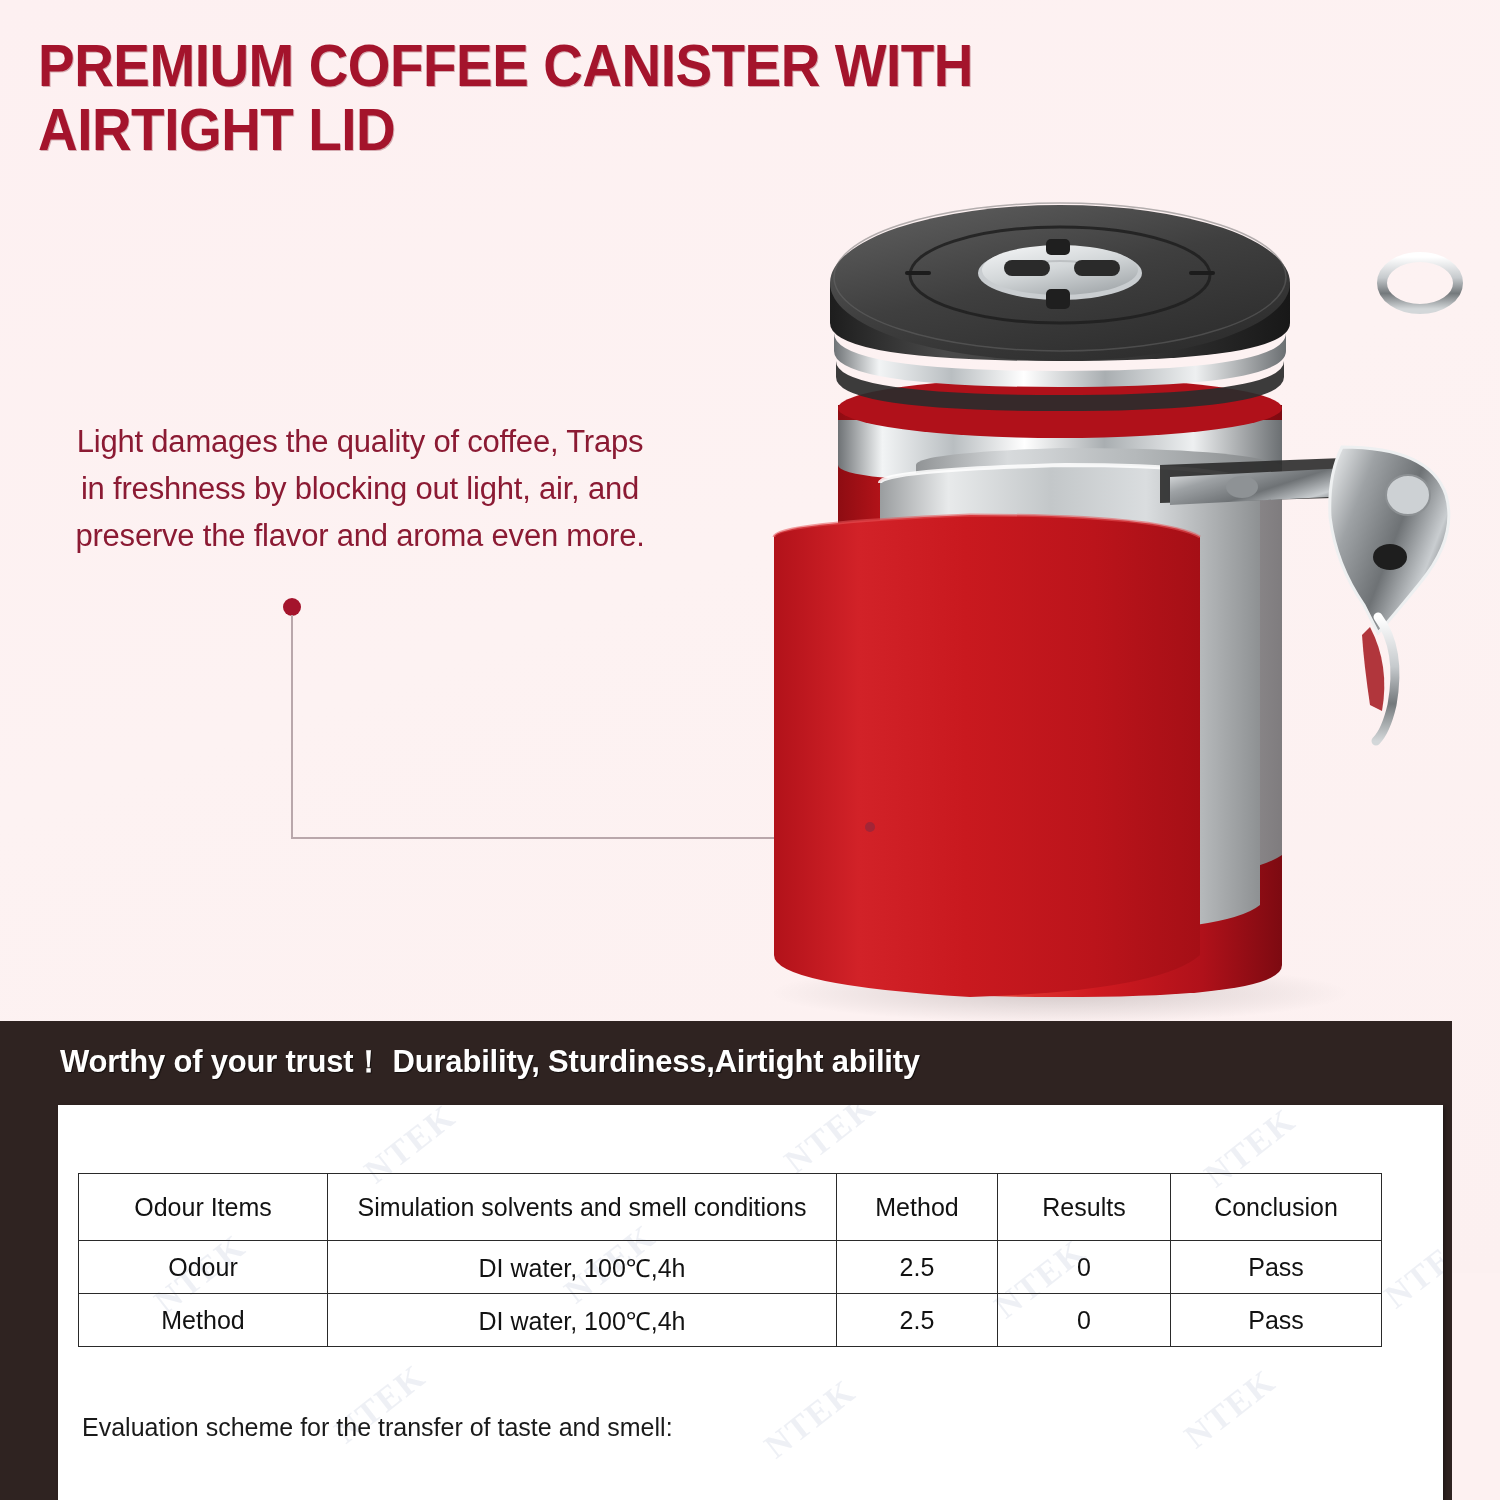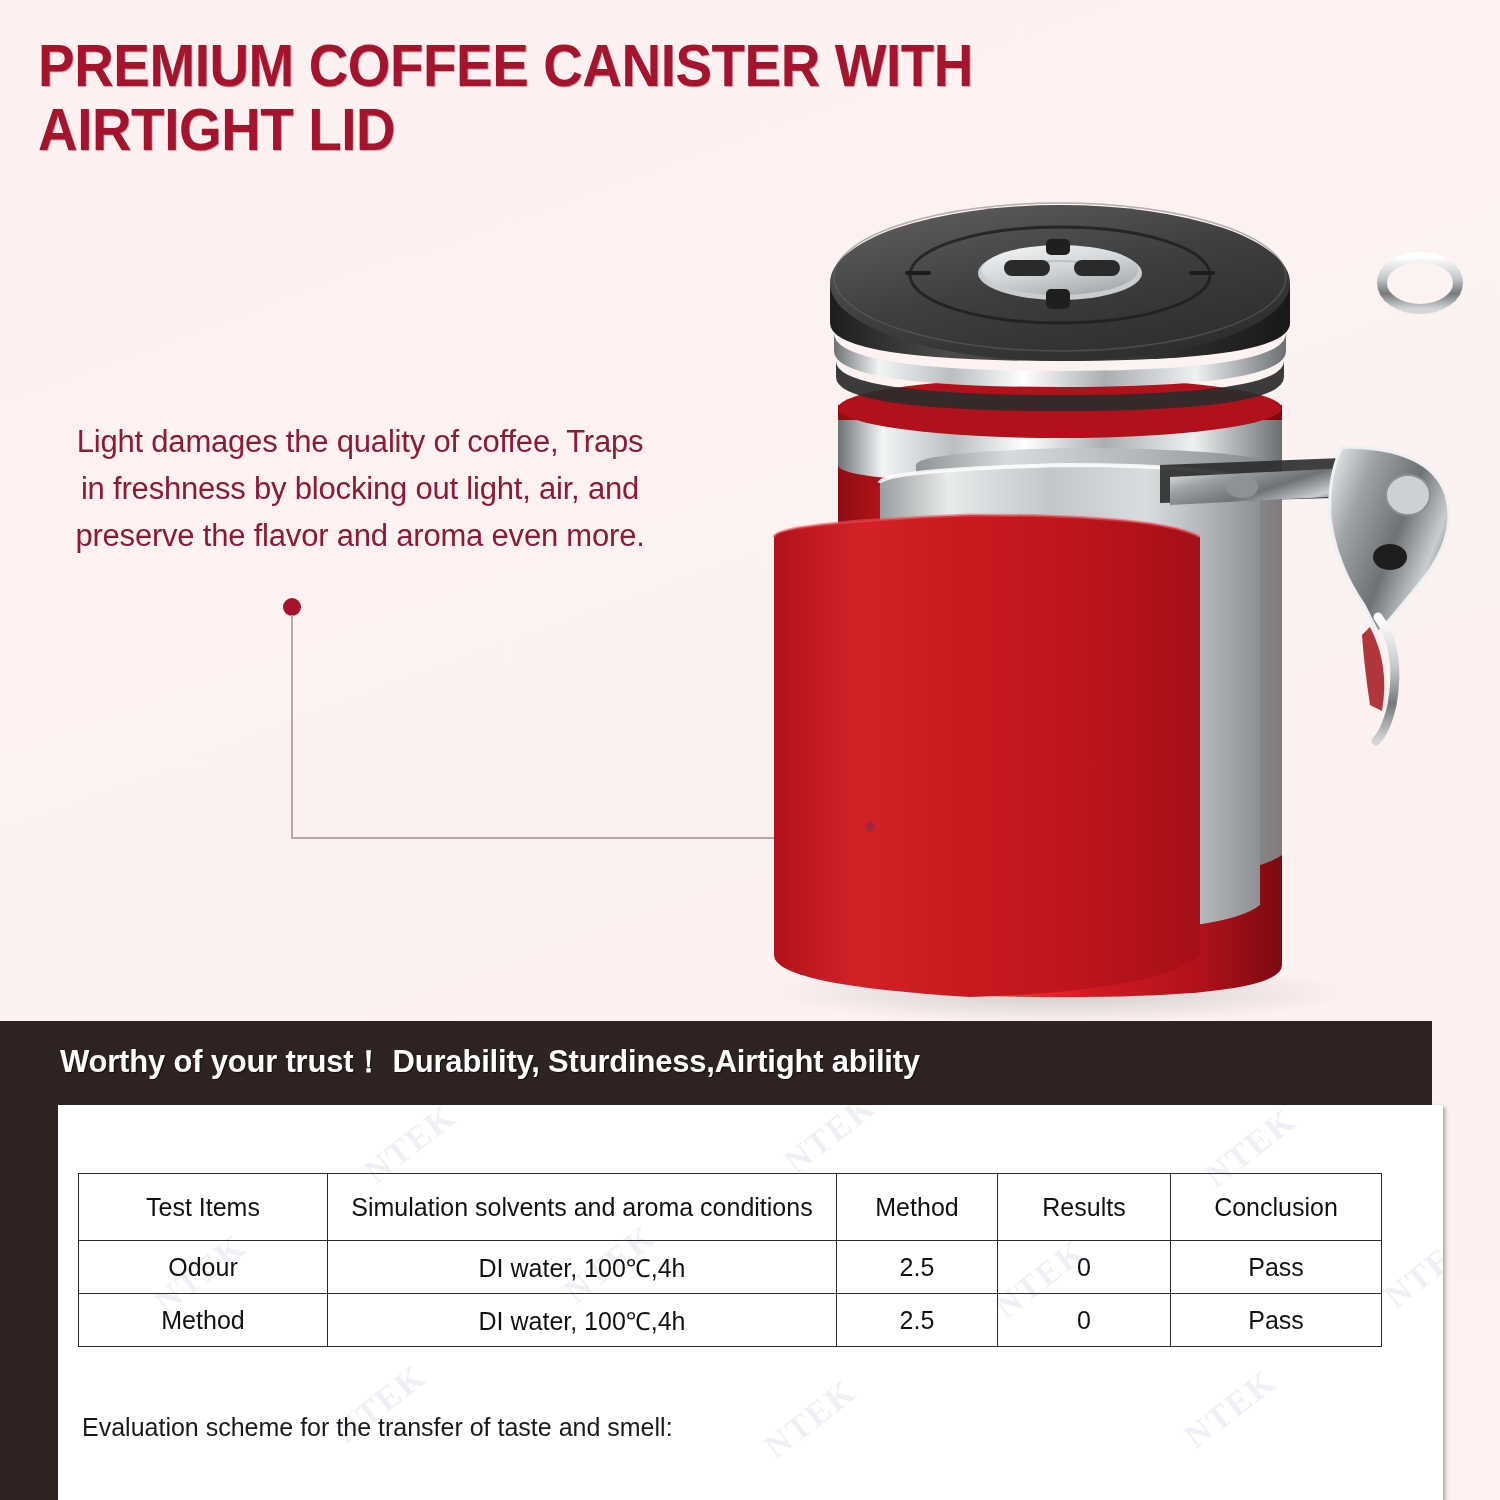--- a/index.html
+++ b/index.html
@@ -44,20 +44,21 @@
   
   #leader{position:absolute;left:270px;top:595px;width:530px;height:260px;}
 
   
   #canister{position:absolute;left:730px;top:165px;width:760px;height:860px;}
 
   
   #bottom-band{
     position:absolute;left:0;top:1021px;width:1432px;height:479px;
     background:#2f2321;
+    padding-left:20px;
   }
   #trust-heading{
     position:absolute;left:60px;top:20px;
     color:#ffffff;font-size:31px;font-weight:bold;
     letter-spacing:-0.2px;
     text-shadow:1px 1px 1px rgba(0,0,0,.6);
     white-space:nowrap;
   }
 
   #report-panel{
@@ -280,22 +281,22 @@
     <span class="watermark" style="left:930px;top:155px;">NTEK</span>
     <span class="watermark" style="left:1320px;top:145px;">NTEK</span>
     <span class="watermark" style="left:270px;top:280px;">NTEK</span>
     <span class="watermark" style="left:700px;top:295px;">NTEK</span>
     <span class="watermark" style="left:1120px;top:285px;">NTEK</span>
 
 
     <table id="report-table">
       <tbody>
           <tr class="header-row">
-        <td class="col-1">Test Items</td>
-        <td class="col-2">Simulation solvents and aroma conditions</td>
+        <td class="col-1">Odour Items</td>
+        <td class="col-2">Simulation solvents and smell conditions</td>
         <td class="col-3">Method</td>
         <td class="col-4">Results</td>
         <td class="col-5">Conclusion</td>
       </tr>
       <tr class="data-row">
         <td>Odour</td>
         <td>DI water, 100℃,4h</td>
         <td>2.5</td>
         <td>0</td>
         <td>Pass</td>

